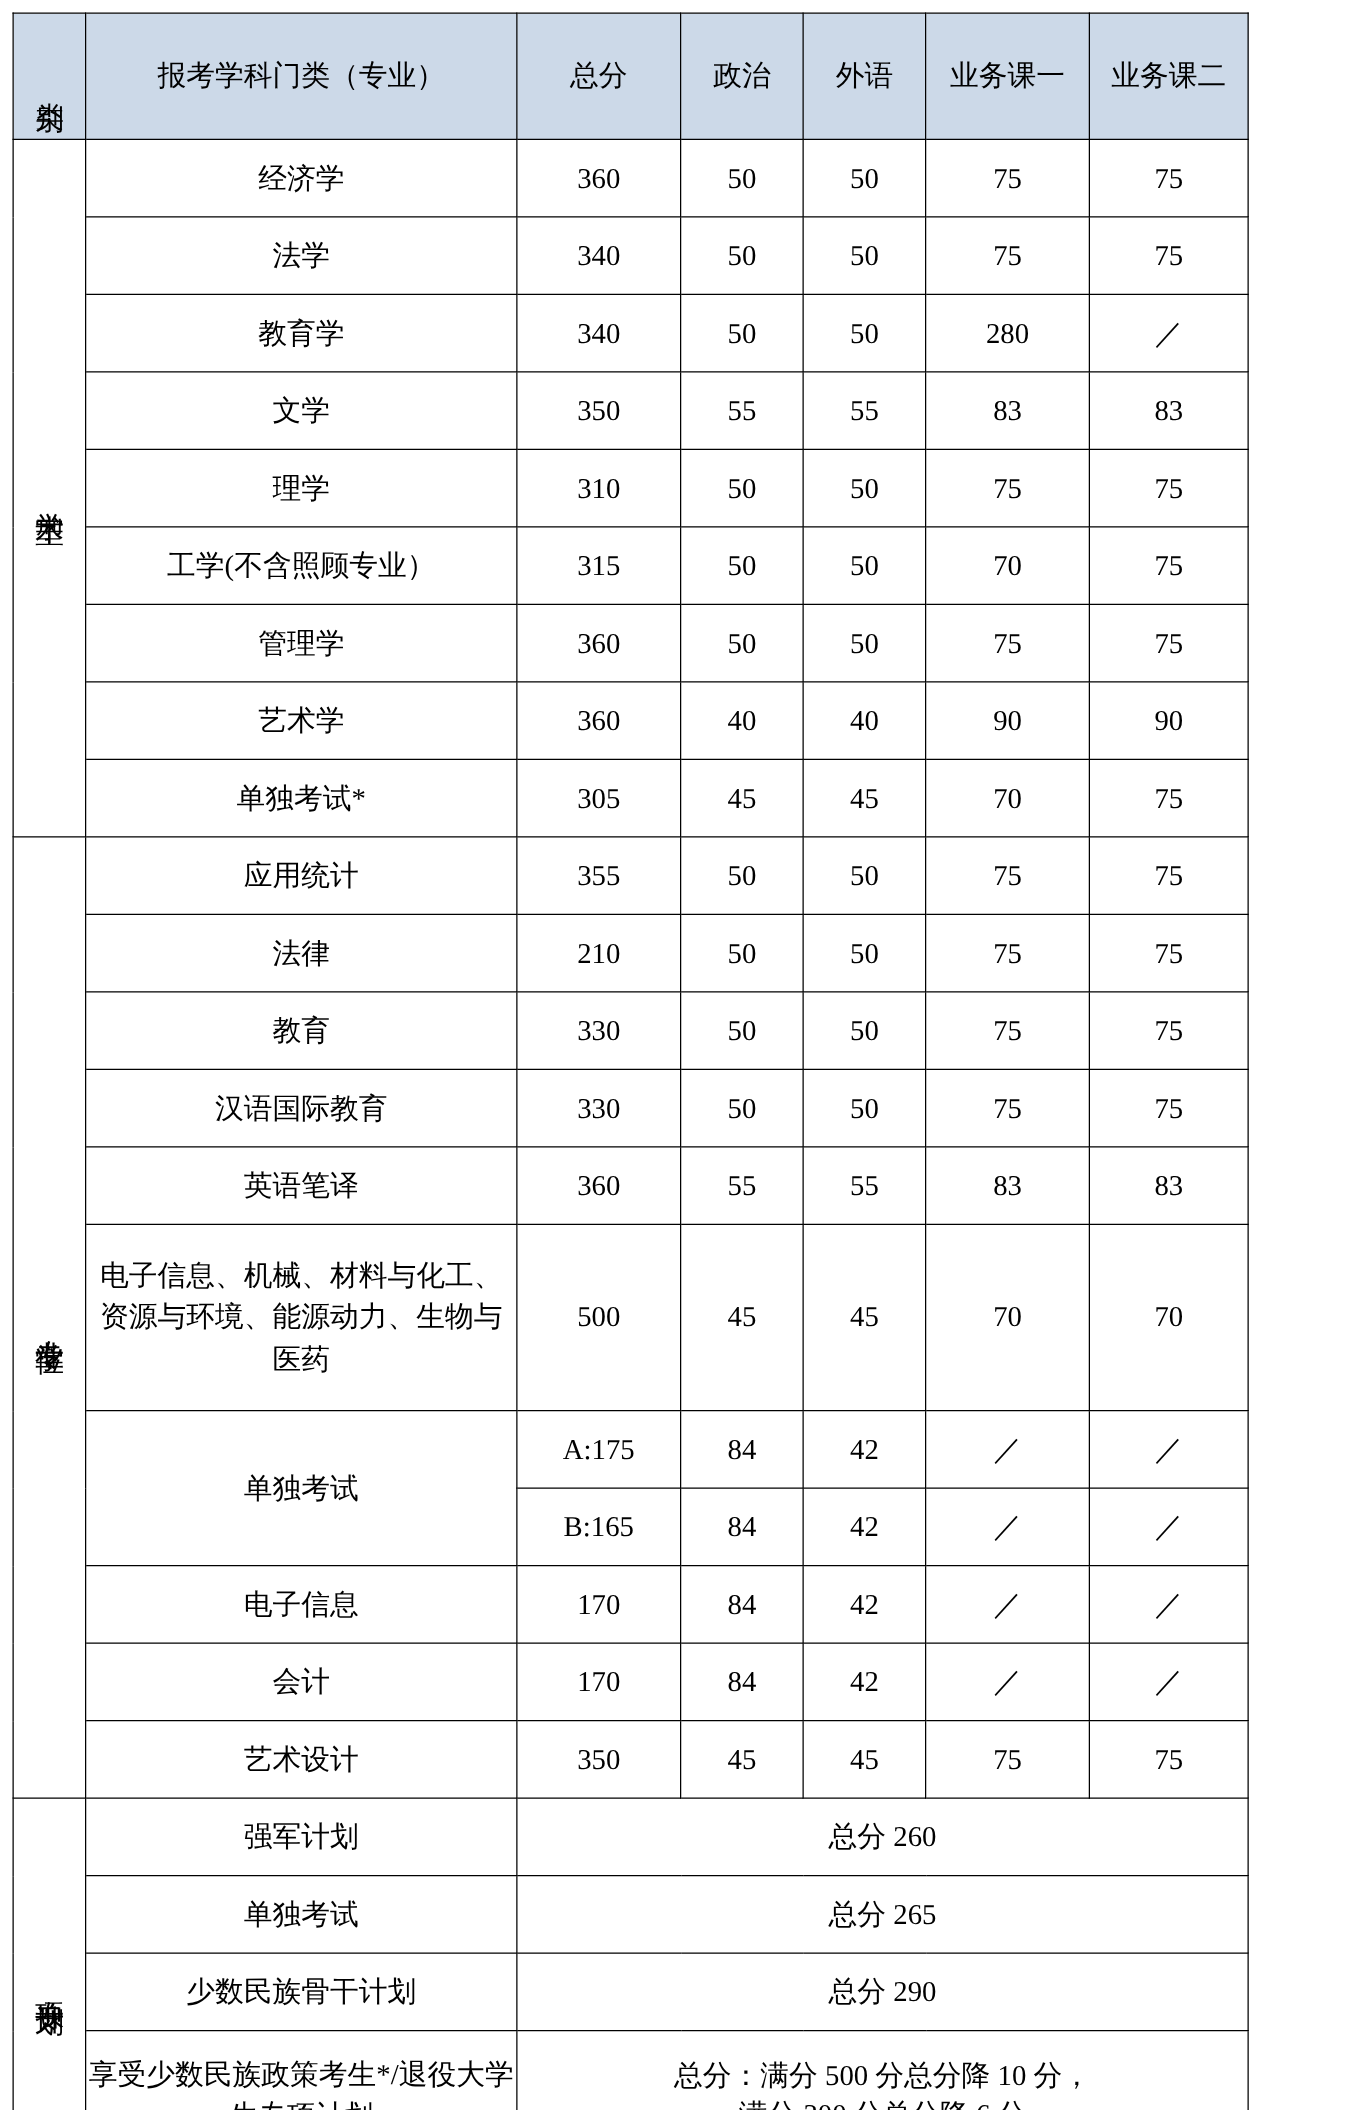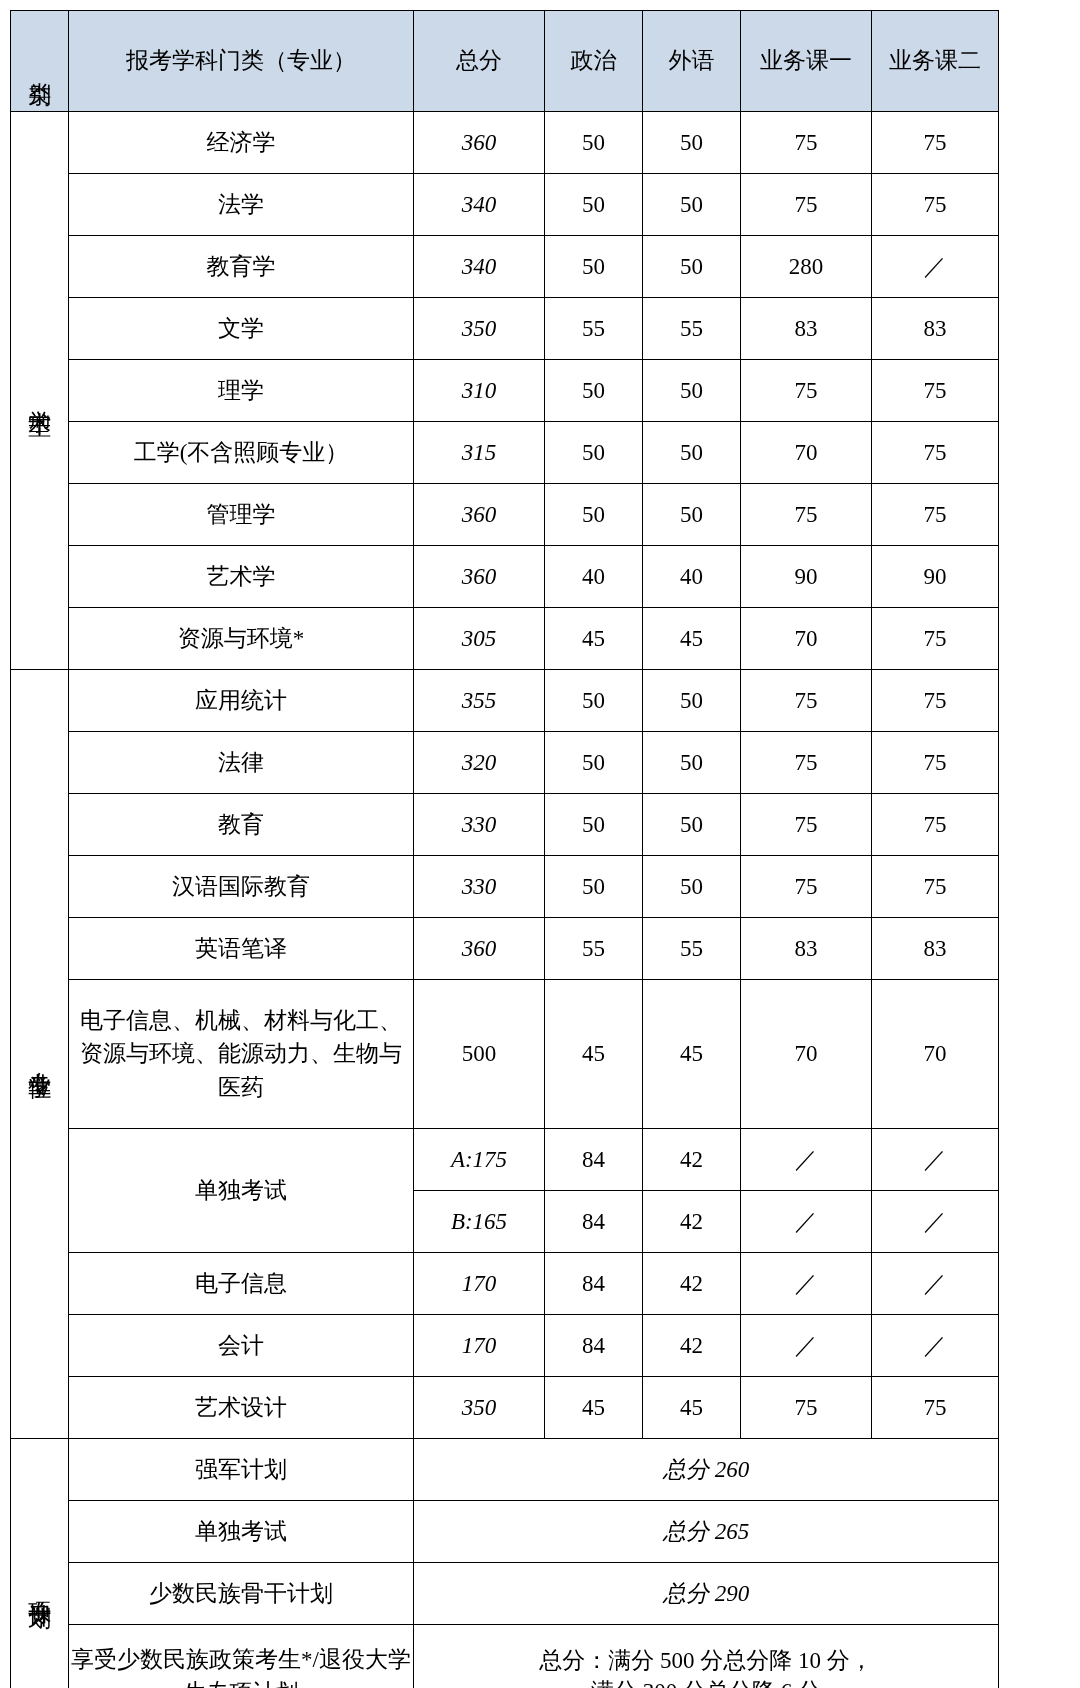--- a/index.html
+++ b/index.html
@@ -66,21 +66,21 @@
 
   td.major {
     font-size: 23.5px;
     padding: 6px 8px;
   }
   td.major.multi {
     line-height: 1.45;
     text-align: center;
   }
   td.num { font-size: 23.5px; }
-  td.row-h { height: 53px; font-style: italic; }
+  td.row-h { height: 53px; }
   td.span-note {
     font-size: 23.5px;
     line-height: 1.5;
     padding: 8px 4px;
   }
 </style>
 </head>
 <body>
 
 <div id="sheet">
@@ -166,40 +166,40 @@
       </tr>
       <tr>
         <td class="major">艺术学</td>
         <td class="num row-h">360</td>
         <td class="num">40</td>
         <td class="num">40</td>
         <td class="num">90</td>
         <td class="num">90</td>
       </tr>
       <tr>
-        <td class="major">资源与环境*</td>
+        <td class="major">单独考试*</td>
         <td class="num row-h">305</td>
         <td class="num">45</td>
         <td class="num">45</td>
         <td class="num">70</td>
         <td class="num">75</td>
       </tr>
 
       <tr>
         <td class="cat" rowspan="11"><span class="vert">专业学位</span></td>
         <td class="major">应用统计</td>
         <td class="num row-h">355</td>
         <td class="num">50</td>
         <td class="num">50</td>
         <td class="num">75</td>
         <td class="num">75</td>
       </tr>
       <tr>
         <td class="major">法律</td>
-        <td class="num row-h">320</td>
+        <td class="num row-h">210</td>
         <td class="num">50</td>
         <td class="num">50</td>
         <td class="num">75</td>
         <td class="num">75</td>
       </tr>
       <tr>
         <td class="major">教育</td>
         <td class="num row-h">330</td>
         <td class="num">50</td>
         <td class="num">50</td>

